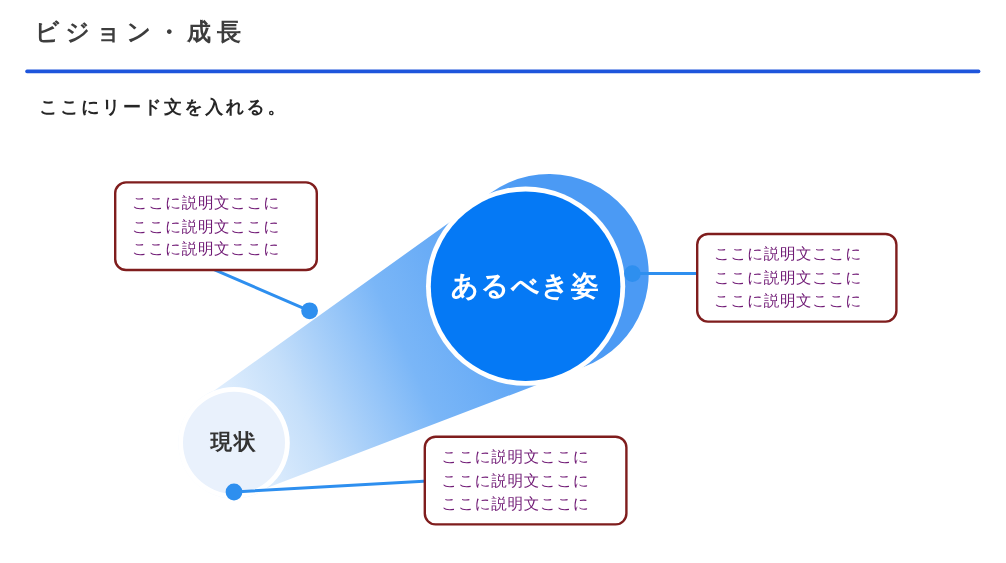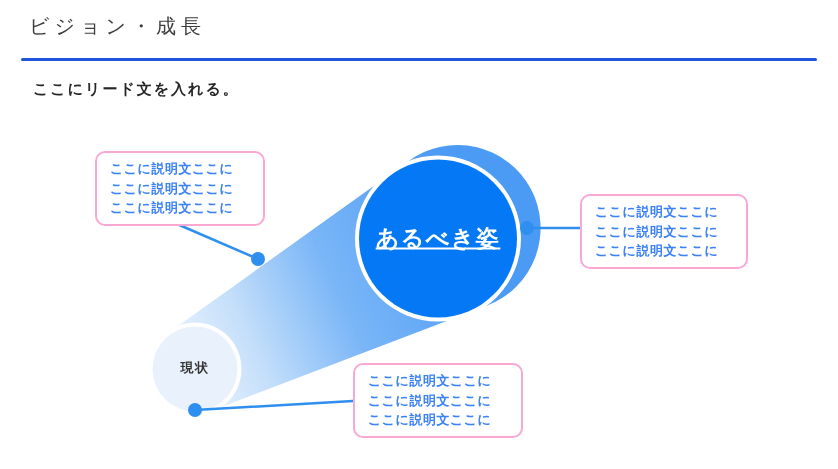--- a/index.html
+++ b/index.html
@@ -10,21 +10,21 @@
     background: #ffffff;
     overflow: hidden;
     font-family: "Liberation Sans", "DejaVu Sans", sans-serif;
   }
   .page-title {
     position: absolute;
     left: 29px;
     top: 13px;
     margin: 0;
     font-size: 20px;
-    font-weight: 400;
+    font-weight: 700;
     letter-spacing: 5px;
     color: #3d3d3d;
   }
   .title-rule {
     position: absolute;
     left: 21px;
     top: 58px;
     width: 796px;
     height: 3px;
     background: #1e55dc;
@@ -53,41 +53,40 @@
     transform: translate(-50%, -50%);
     font-weight: 700;
     white-space: nowrap;
   }
   .circle-label.goal {
     left: 438px;
     top: 238px;
     font-size: 23px;
     letter-spacing: 1.5px;
     color: #ffffff;
-    text-decoration: underline;
   }
   .circle-label.current {
     left: 195px;
     top: 368px;
-    font-size: 13px;
+    font-size: 18px;
     letter-spacing: 1.5px;
     color: #333333;
   }
   .callout {
     position: absolute;
     box-sizing: border-box;
     background: #ffffff;
-    border: 2px solid #f9a8d4;
+    border: 2px solid #7f1d1d;
     border-radius: 10px;
     padding: 6px 13px;
     font-size: 13px;
-    font-weight: 700;
+    font-weight: 400;
     line-height: 1.5;
     letter-spacing: 0.5px;
-    color: #3b82f6;
+    color: #701a75;
     white-space: nowrap;
   }
   .callout.left   { left: 95px;  top: 151px; width: 170px; }
   .callout.right  { left: 580px; top: 194px; width: 168px; }
   .callout.bottom { left: 353px; top: 363px; width: 170px; }
 </style>
 </head>
 <body>
 
 <div class="slide">

